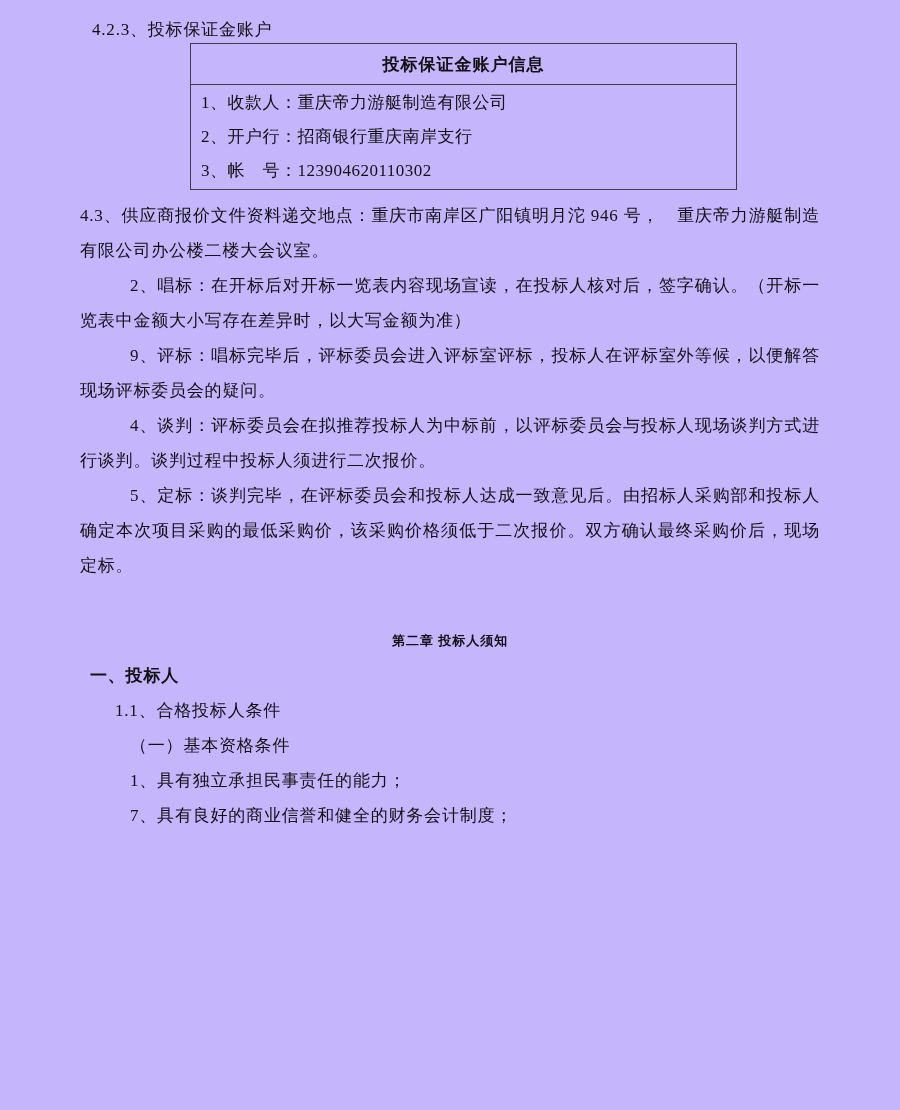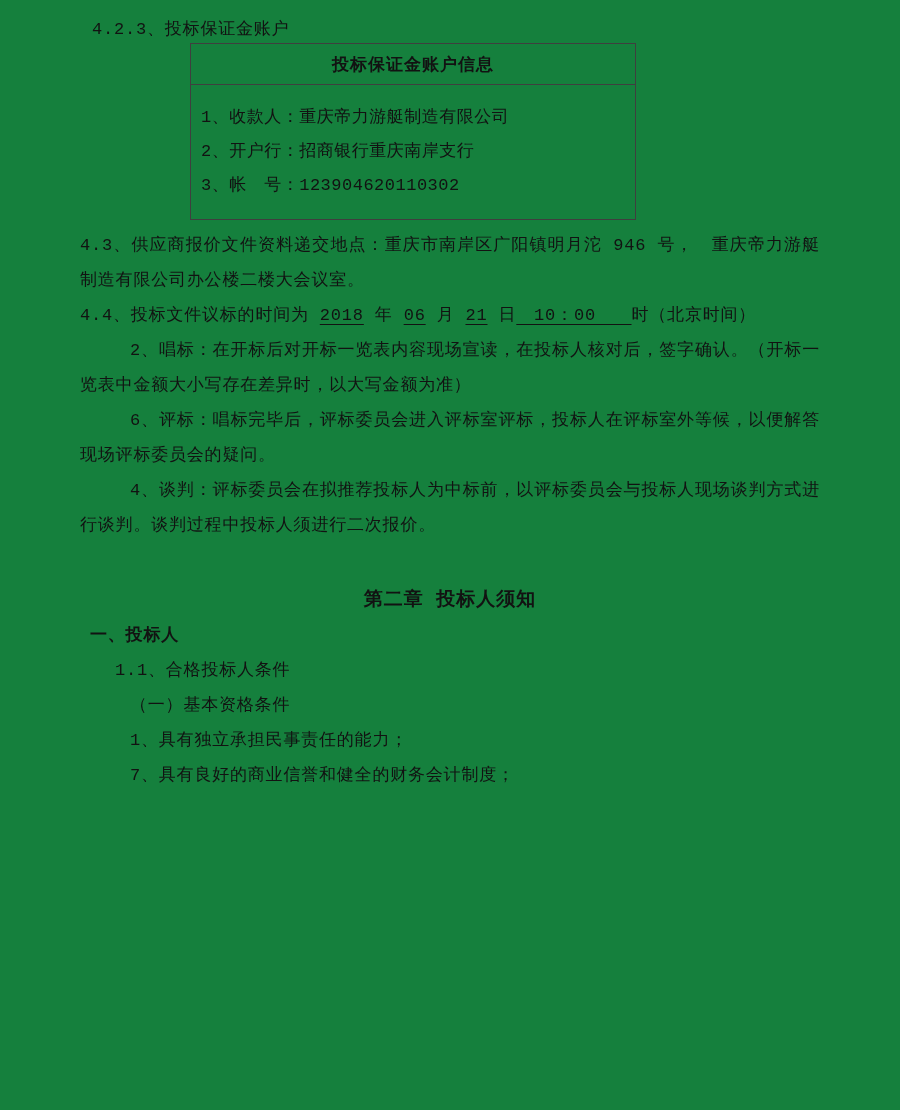--- a/index.html
+++ b/index.html
@@ -5,22 +5,21 @@
   html, body { margin: 0; padding: 0; background: #ffffff; }
   body {
     width: 900px; height: 1110px; overflow: hidden;
     font-family: "Liberation Serif", "DejaVu Serif", serif;
     color: #121212;
   }
   .page {
     box-sizing: border-box;
     width: 900px; height: 1110px;
     padding: 12px 80px 0 80px;
-    background: #15803d;
-    font-family: Liberation Mono, monospace;
+    background: #c4b5fd;
   }
   .page p {
     margin: 0;
     font-size: 17px;
     line-height: 35px;
     text-align: justify;
     letter-spacing: 0.8px;
   }
   .sec423 { padding-left: 12px; }
   .bold { font-weight: bold; }
@@ -29,40 +28,40 @@
   .lvl2 { padding-left: 35px; }          
   .lvl3 { padding-left: 50px; }          
   .u {
     text-decoration: underline;
     text-decoration-thickness: 1px;
     text-underline-offset: 4px;
   }
   table.deposit {
     border-collapse: collapse;
     margin: -4px 0 8px 110px;
-    width: 446px;
+    width: 547px;
     table-layout: fixed;
   }
   table.deposit th, table.deposit td {
     border: 1px solid #3f3f3f;
     font-size: 17px;
     font-family: inherit;
   }
   table.deposit th {
     height: 38px;
     font-weight: bold;
     text-align: center;
     letter-spacing: 1px;
     vertical-align: middle;
   }
-  table.deposit td { padding: 16px 10px; vertical-align: middle; }
+  table.deposit td { padding: 1px 10px; vertical-align: middle; }
   .trow { height: 34px; line-height: 34px; letter-spacing: 0.5px; white-space: nowrap; }
   h2.chapter {
     margin: 40px 0 0 0;
-    font-size: 19px;
+    font-size: 13px;
     line-height: 35px;
     font-weight: bold;
     text-align: center;
     letter-spacing: 1px;
   }
 </style>
 </head>
 <body>
 
 <div class="page">
@@ -81,26 +80,26 @@
           <div class="trow">1、收款人：重庆帝力游艇制造有限公司</div>
           <div class="trow">2、开户行：招商银行重庆南岸支行</div>
           <div class="trow">3、帐　号：123904620110302</div>
         </td>
       </tr>
     </tbody>
   </table>
 
   <p>4.3、供应商报价文件资料递交地点：重庆市南岸区广阳镇明月沱 946 号，　重庆帝力游艇制造有限公司办公楼二楼大会议室。</p>
 
-  <p><span>4.4、投标文件议标的时间为 </span><span class="u">2018</span><span> 年 </span><span class="u">06</span><span> 月 </span><span class="u">21</span><span> 日</span><span class="u">　10：00　　</span><span>时（北京时间）</span></p>
 
 
   <p class="ind">2、唱标：在开标后对开标一览表内容现场宣读，在投标人核对后，签字确认。（开标一览表中金额大小写存在差异时，以大写金额为准）</p>
-  <p class="ind">6、评标：唱标完毕后，评标委员会进入评标室评标，投标人在评标室外等候，以便解答现场评标委员会的疑问。</p>
+  <p class="ind">9、评标：唱标完毕后，评标委员会进入评标室评标，投标人在评标室外等候，以便解答现场评标委员会的疑问。</p>
   <p class="ind">4、谈判：评标委员会在拟推荐投标人为中标前，以评标委员会与投标人现场谈判方式进行谈判。谈判过程中投标人须进行二次报价。</p>
+  <p class="ind">5、定标：谈判完毕，在评标委员会和投标人达成一致意见后。由招标人采购部和投标人确定本次项目采购的最低采购价，该采购价格须低于二次报价。双方确认最终采购价后，现场定标。</p>
 
   <h2 class="chapter">第二章 投标人须知</h2>
 
   <p class="bold lvl1">一、投标人</p>
   <p class="lvl2">1.1、合格投标人条件</p>
   <p class="lvl3">（一）基本资格条件</p>
   <p class="lvl3">1、具有独立承担民事责任的能力；</p>
   <p class="lvl3">7、具有良好的商业信誉和健全的财务会计制度；</p>
 
 </div>

